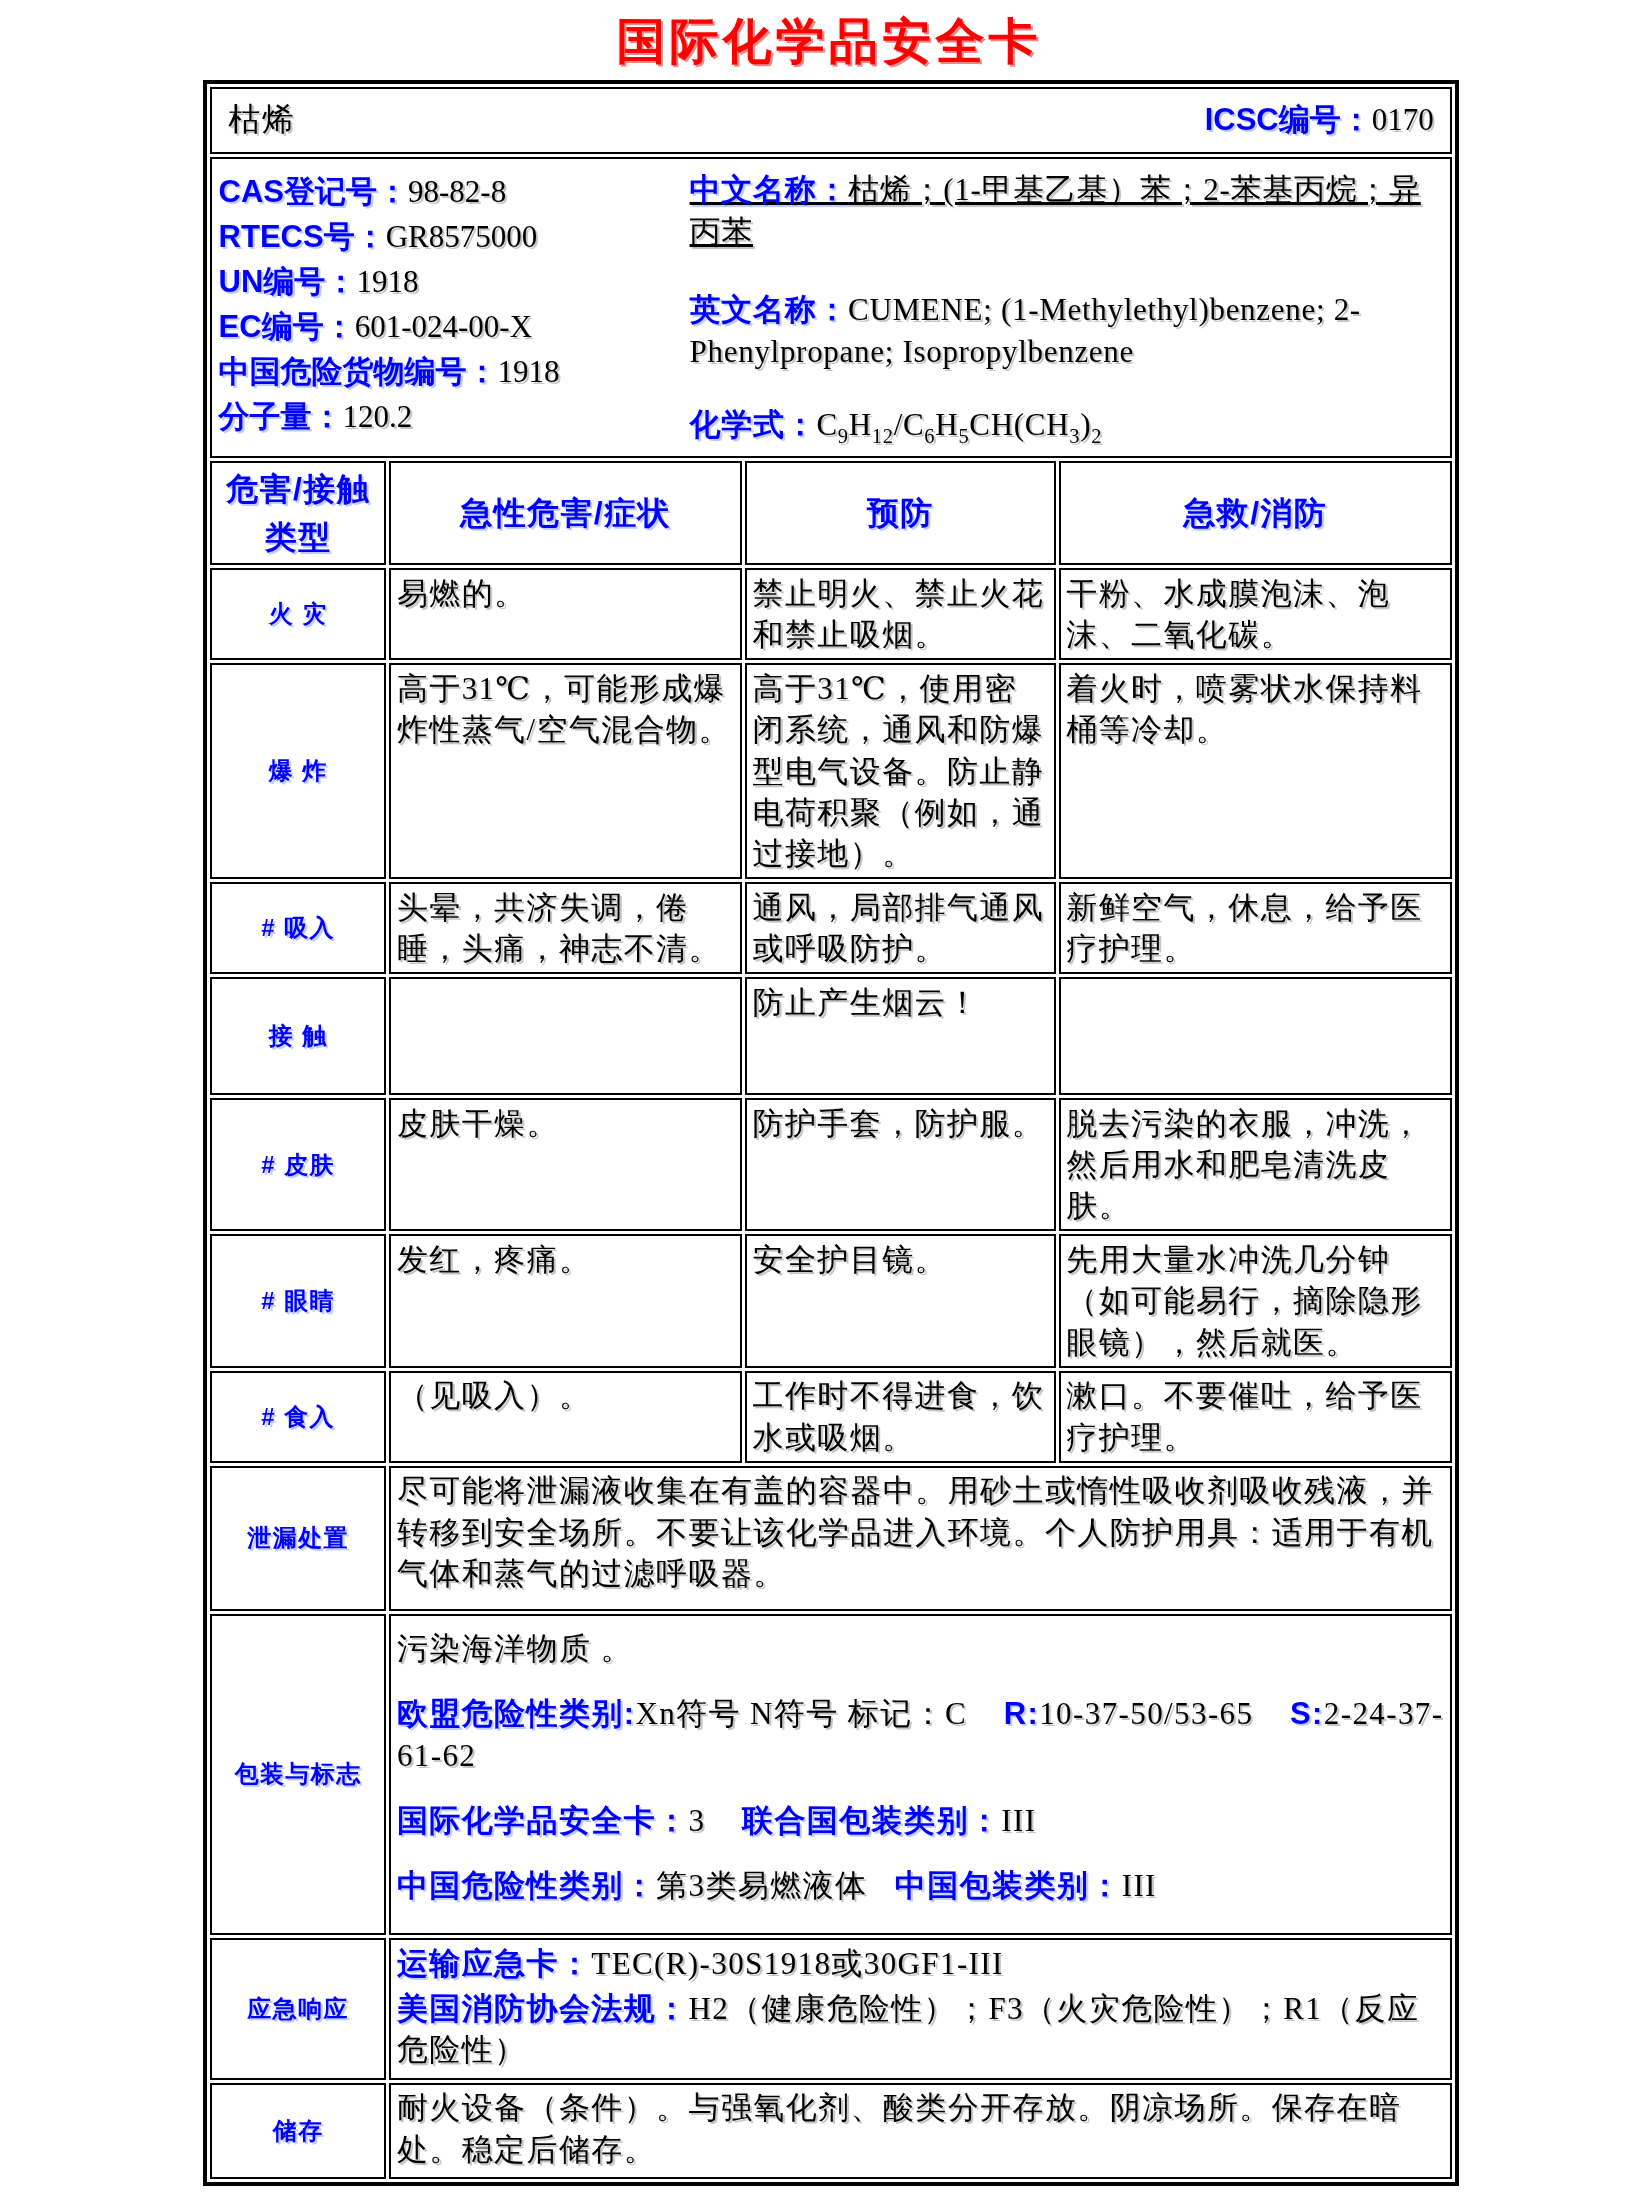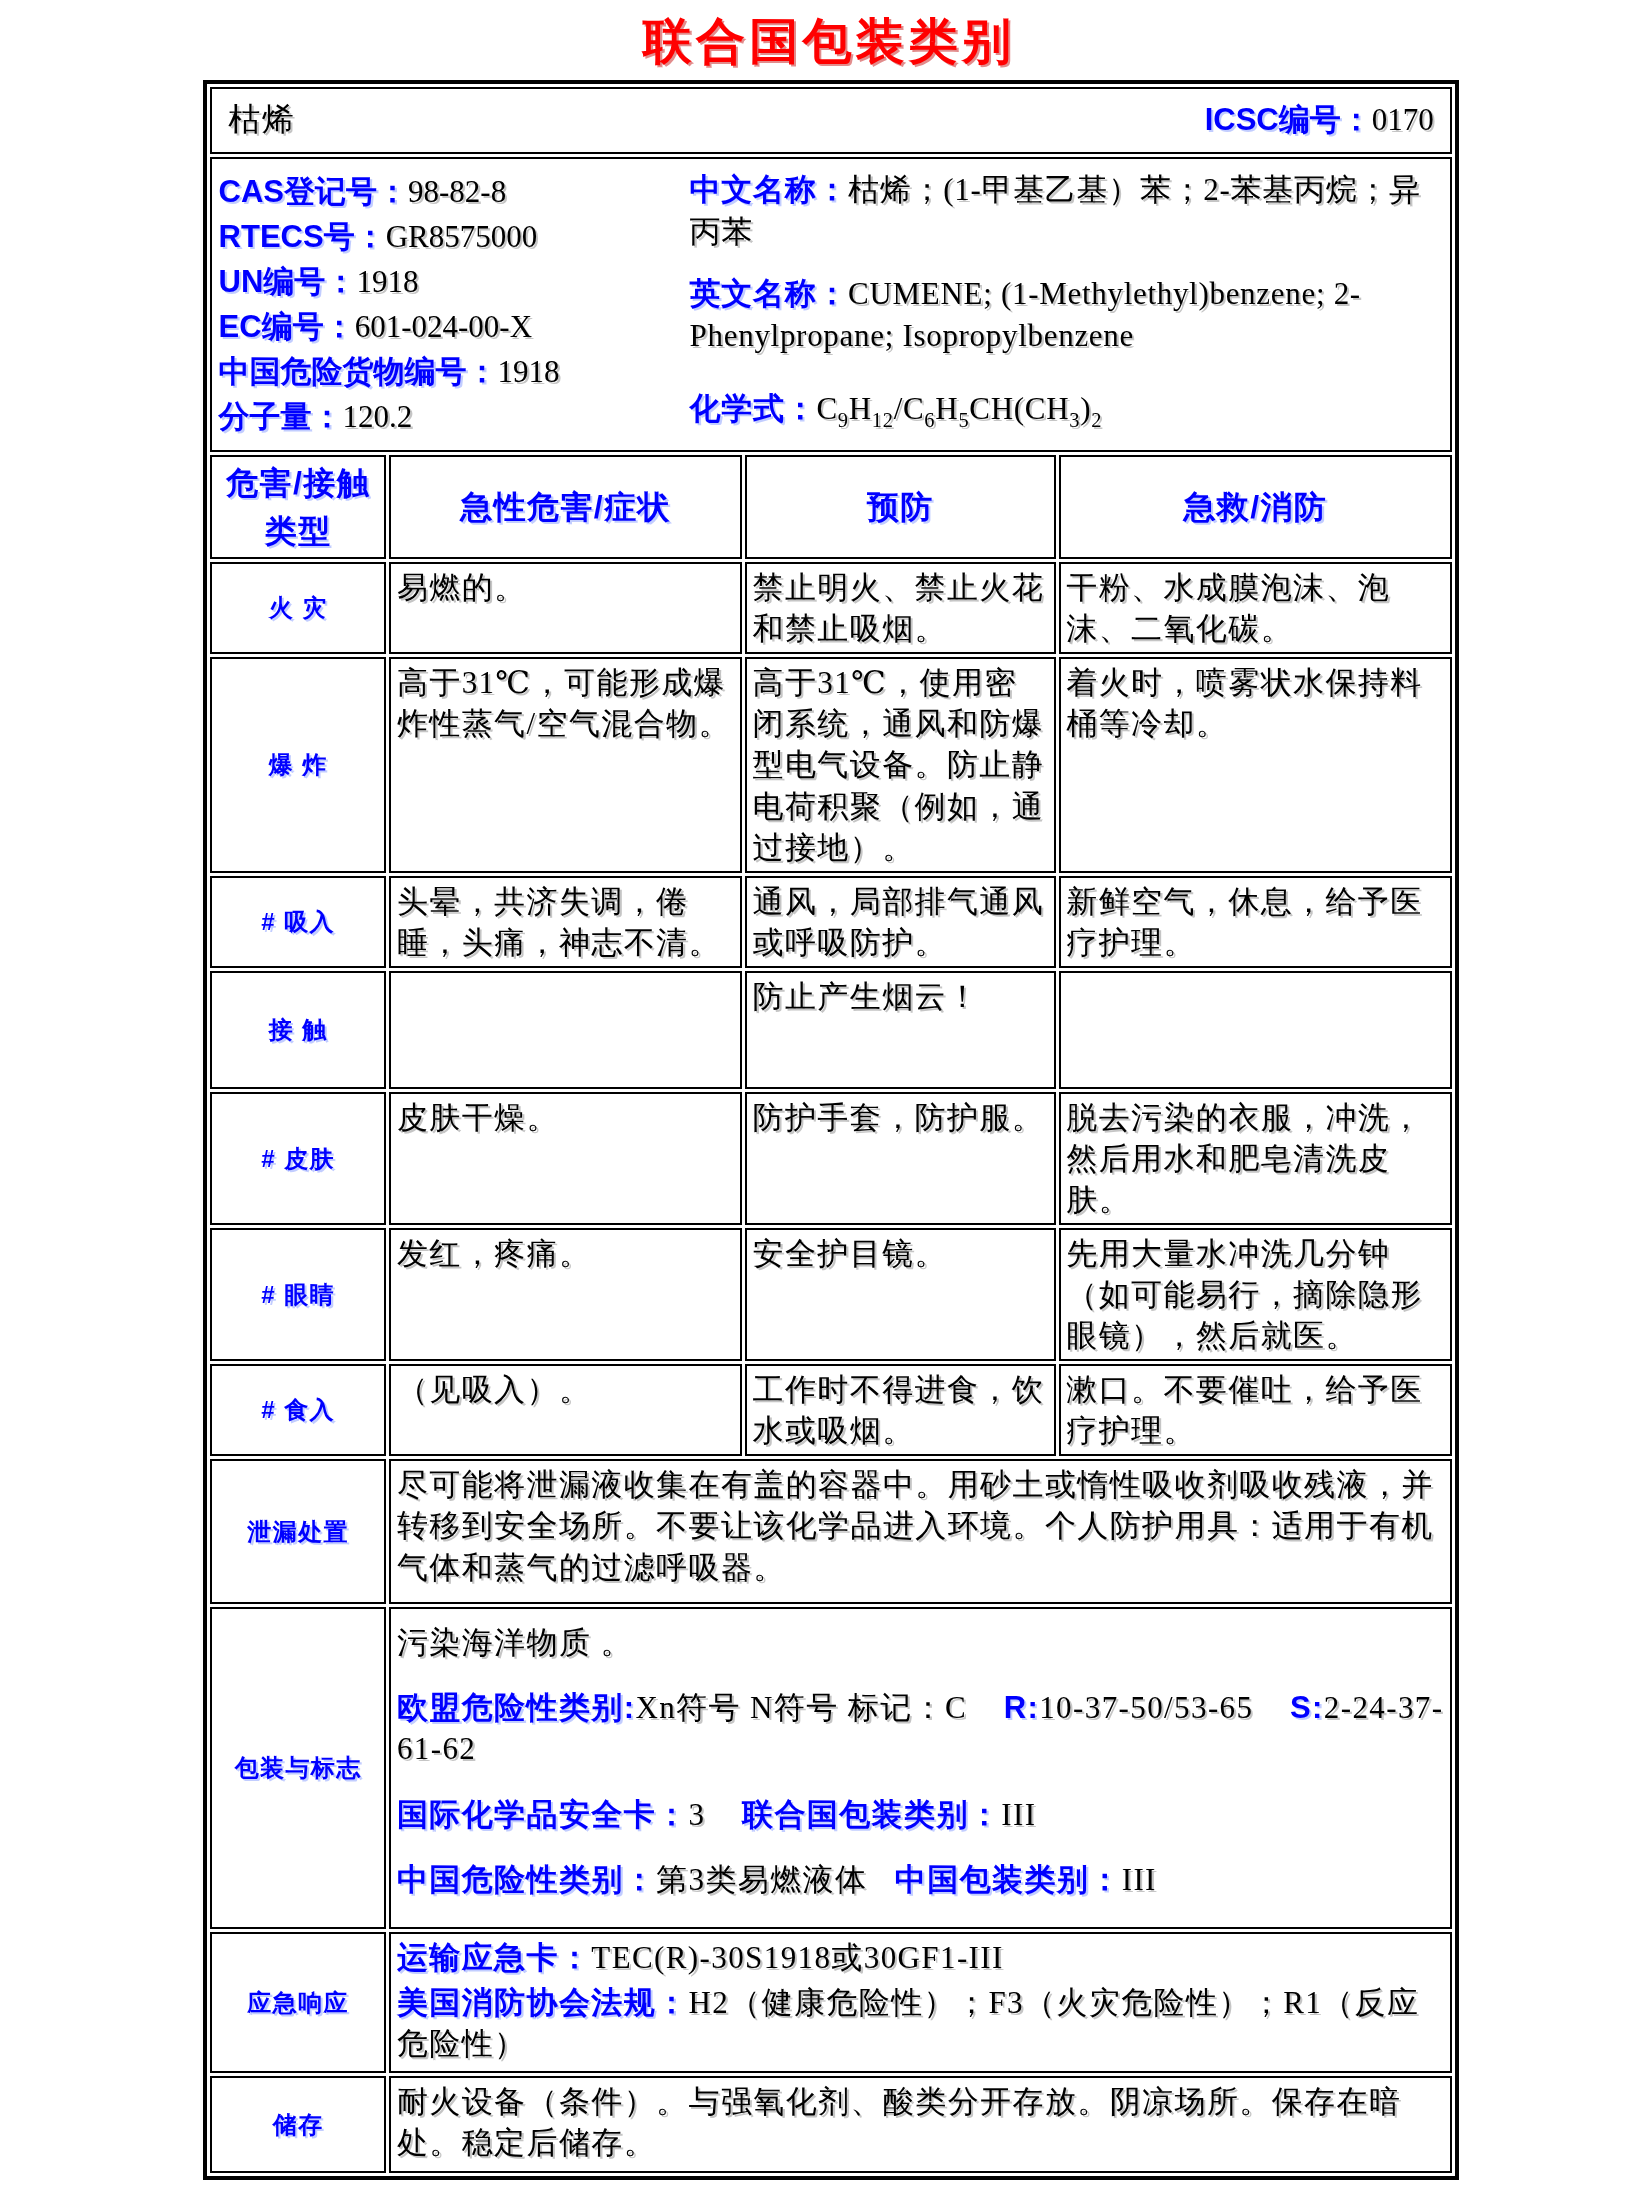--- a/index.html
+++ b/index.html
@@ -34,21 +34,21 @@
   
   .strip{display:flex;justify-content:space-between;align-items:center;padding:8.3px 15.3px;gap:28px;}
   .strip .substance{font-size:32px;letter-spacing:1.4px;}
   .strip .icsc{font-size:31px;}
   
   .idrow{display:flex;align-items:flex-start;padding:9.7px 0 9.7px 5.6px;gap:20px;}
   .id-left{width:451px;flex:0 0 451px;}
   .id-left .idline{font-size:31px;line-height:45px;white-space:nowrap;}
   .id-right{flex:1 1 auto;padding-right:9.7px;}
   .id-right .nline{font-size:31px;line-height:1.35;letter-spacing:0.7px;}
-  .id-right .gap1{margin-bottom:20px;}
+  .id-right .gap1{margin-bottom:36px;text-decoration:underline;}
   .id-right .gap2{margin-bottom:31px;}
   .lab-inline{font-size:31px;}
   sub{font-size:0.66em;vertical-align:-0.38em;line-height:0;}
   
   td.hd{
     text-align:center;vertical-align:middle;font-size:32px;line-height:1.5;
     white-space:pre-line;letter-spacing:1.4px;
   }
   td.lab{
     text-align:center;vertical-align:middle;font-size:24px;letter-spacing:1.4px;
@@ -72,21 +72,21 @@
   tbody#section-body tr:nth-child(3){height:120px;}
   tbody#section-body tr:nth-child(4){height:89px;}
   tr.r-strip{height:64px;}
   tr.r-id{height:270px;}
   tr.r-head{height:104px;}
 </style>
 </head>
 <body>
 
 <div class="title-wrap">
-  <span class="page-title">联合国包装类别</span>
+  <span class="page-title">国际化学品安全卡</span>
 </div>
 
 <table class="card">
   <colgroup>
       <col class="c1">
       <col class="c2">
       <col class="c3">
       <col class="c4">
     </colgroup>
 

